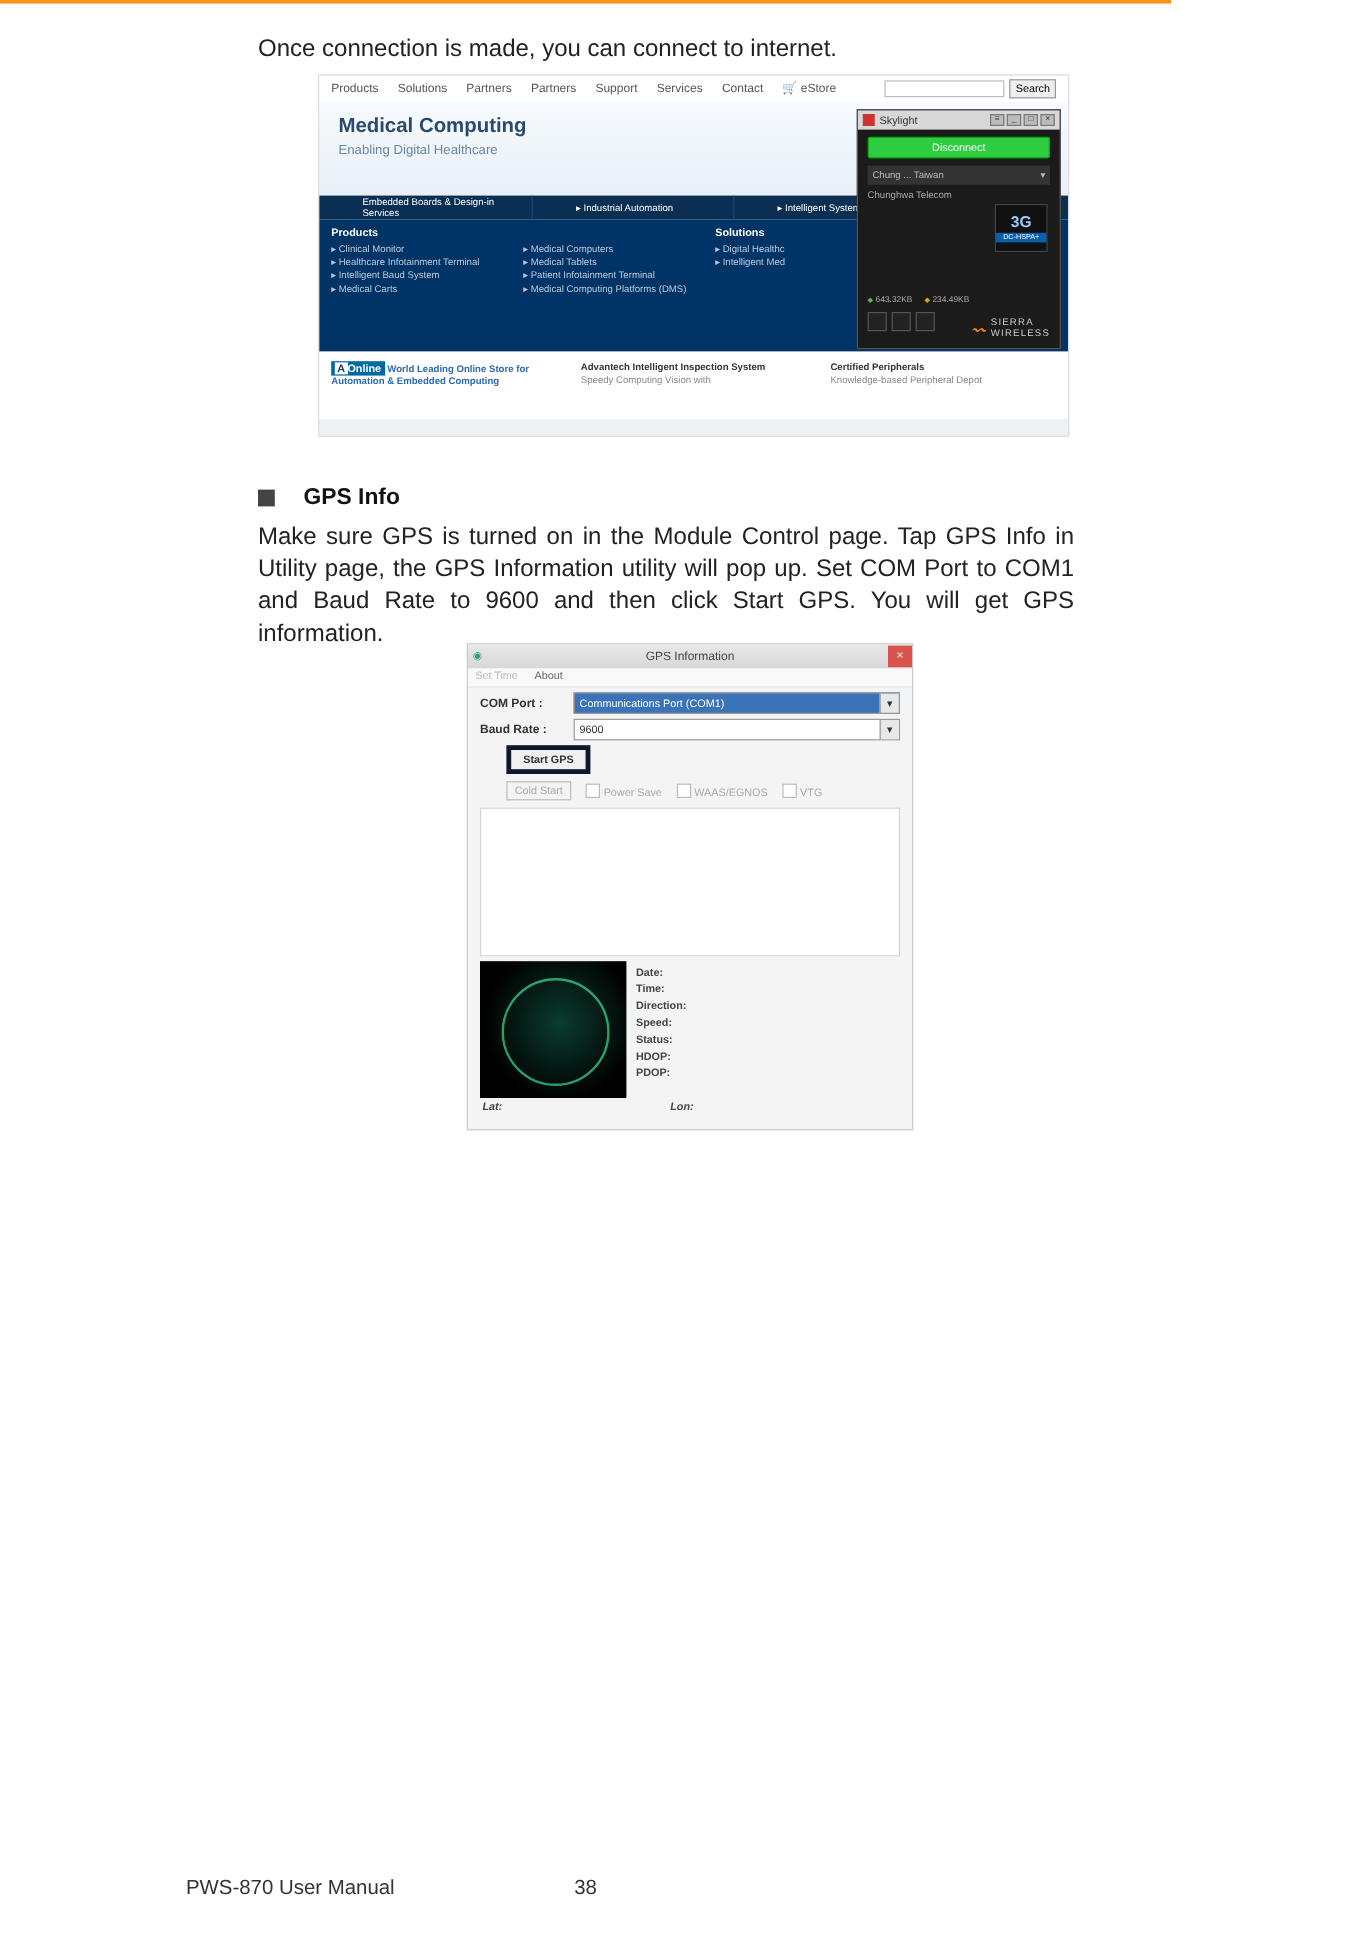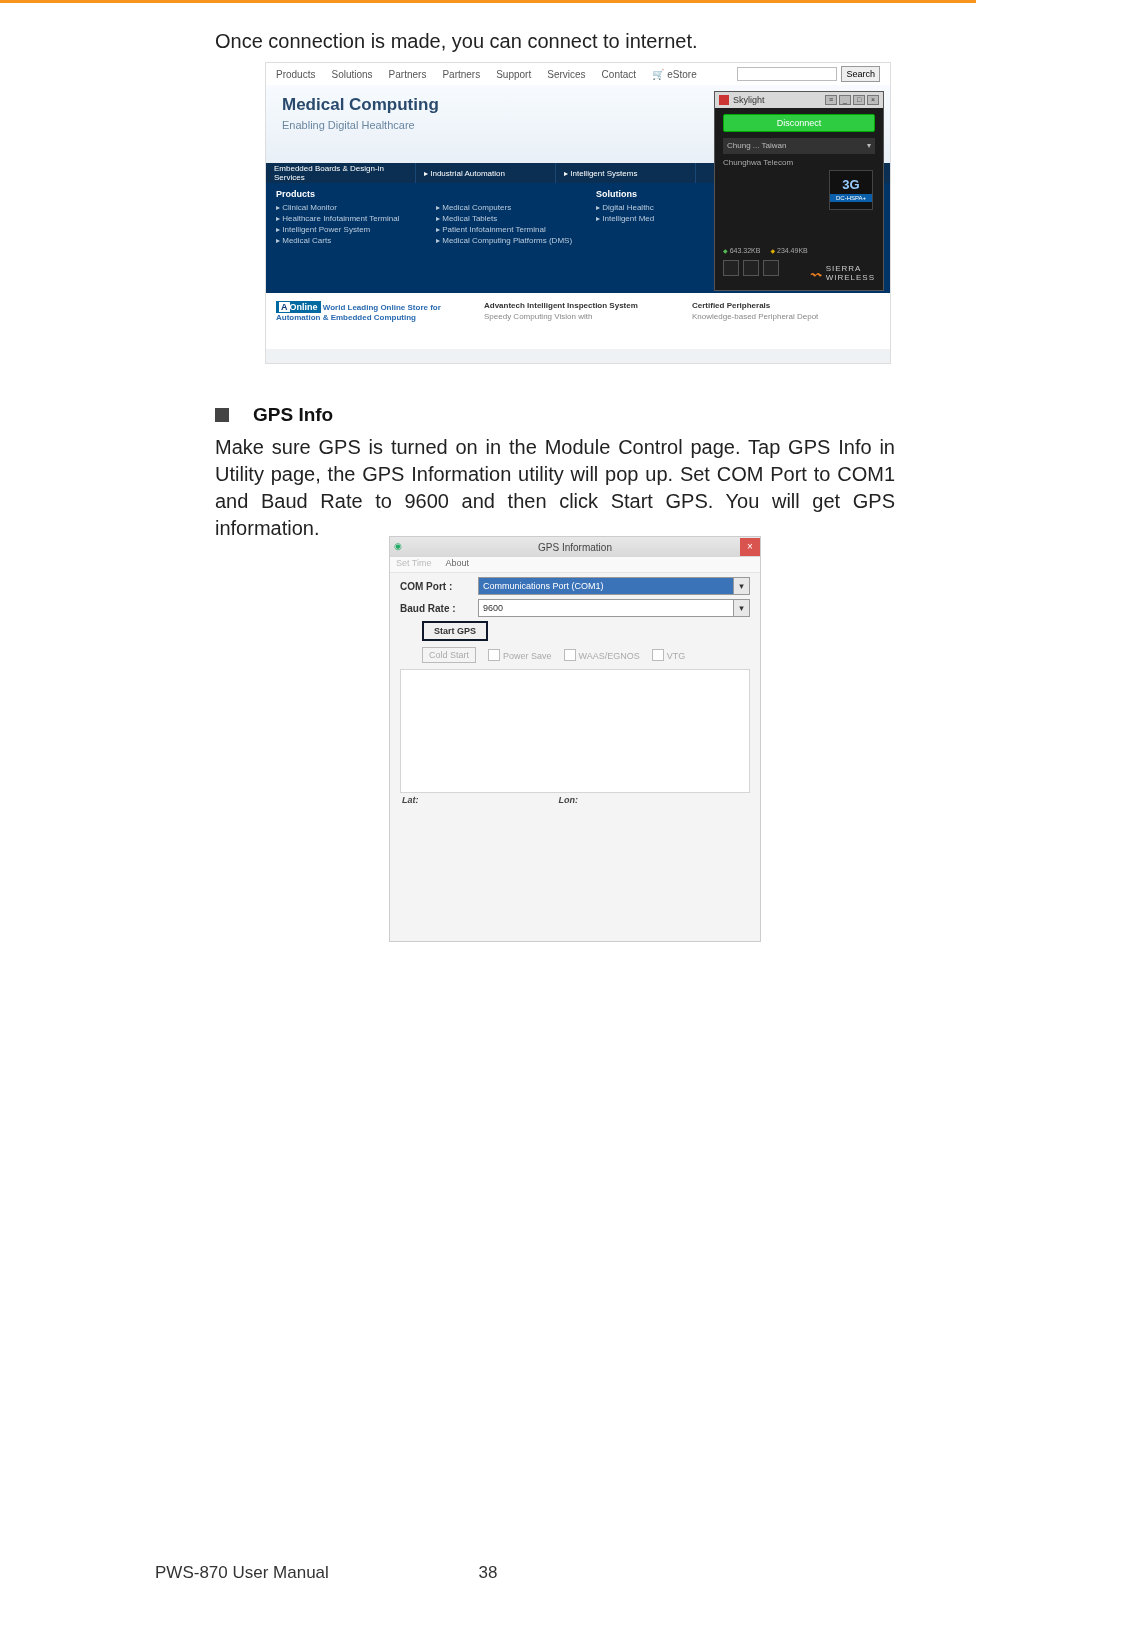--- a/index.html
+++ b/index.html
@@ -11,21 +11,21 @@
   
   .s1-top { height: 22px; background: #fff; display: flex; gap: 16px; padding: 3px 10px; font-size: 10px; color: #555; align-items: center; }
   .s1-top .spacer { flex: 1; }
   .s1-search { display: flex; gap: 4px; align-items: center; }
   .s1-search input { width: 100px; height: 14px; border: 1px solid #bbb; font-size: 9px; padding: 0 2px; }
   .s1-search button { height: 16px; font-size: 9px; border: 1px solid #999; background: #eee; padding: 0 4px; }
   .s1-hero { height: 78px; background: linear-gradient(#f7fbff,#e8eff6); padding: 10px 16px; }
   .s1-hero .t1 { font-size: 17px; color: #2a4a6d; font-weight: bold; }
   .s1-hero .t2 { font-size: 11px; color: #6a86a0; margin-top: 4px; }
   .s1-tabs { height: 20px; background: #0a2f52; display: flex; }
-  .s1-tab { color: #fff; font-size: 8px; padding: 4px 8px; border-right: 1px solid #1a4876; display: flex; align-items: center; }
+  .s1-tab { color: #fff; font-size: 8px; padding: 4px 8px; border-right: 1px solid #1a4876; display: flex; align-items: center; margin-left: 28px; }
   .s1-cols { height: 110px; background: #003366; display: flex; color: #cde; font-size: 8px; }
   .s1-col { padding: 6px 10px; }
   .s1-col .hd { color: #fff; font-weight: bold; margin-bottom: 4px; font-size: 9px; }
   .s1-col .li { margin: 2px 0; color: #bcd; display: block; }
   .s1-foot { height: 56px; background: #fff; display: flex; font-size: 8px; color: #555; }
   .s1-fbox { padding: 8px 10px; flex: 1; }
   .s1-fbox .ft { font-weight: bold; color: #333; }
   .s1-fbox .fs { color: #888; margin-top: 2px; }
   .a-online { display: inline-block; background: #0369a1; color: #fff; font-weight: bold; padding: 1px 3px; font-size: 9px; }
   .a-online .a { background: #fff; color: #0a3d7a; padding: 0 2px; }
@@ -61,21 +61,21 @@
   .s2-title .ic { width: 12px; height: 12px; margin: 0 4px; color: #2a6; }
   .s2-title .txt { flex: 1; text-align: center; color: #444; font-size: 10px; }
   .s2-title .close { width: 20px; height: 18px; background: #d9534f; color: #fff; text-align: center; line-height: 18px; font-size: 10px; }
   .s2-menu { height: 16px; background: #f9f9f9; font-size: 9px; color: #666; padding: 1px 6px; display: flex; gap: 14px; border-bottom: 1px solid #e5e5e5; }
   .s2-body { padding: 4px 10px; font-size: 10px; color: #333; }
   .s2-row { display: flex; align-items: center; margin-bottom: 4px; }
   .s2-row .lab { width: 78px; font-weight: bold; }
   .s2-row .sel { flex: 1; height: 18px; border: 1px solid #999; background: #fff; font-size: 9px; line-height: 16px; padding: 0 4px; position: relative; }
   .s2-row .sel.hl { background: #3b73b9; color: #fff; }
   .s2-row .sel .car { position: absolute; right: 0; top: 0; width: 16px; height: 16px; background: #e8e8e8; border-left: 1px solid #999; color: #333; text-align: center; }
-  .s2-btn { display: inline-block; border: 2px solid #0f172a; background: #f0f0f0; font-size: 9px; padding: 3px 10px; margin-left: 22px; font-weight: bold; }
+  .s2-btn { display: inline-block; border: 4px solid #0f172a; background: #f0f0f0; font-size: 9px; padding: 3px 10px; margin-left: 22px; font-weight: bold; }
   .s2-optrow { display: flex; align-items: center; gap: 12px; margin: 6px 0 0 22px; font-size: 9px; color: #aaa; }
   .s2-optrow .ob { border: 1px solid #bbb; background: #f4f4f4; color: #aaa; padding: 2px 6px; }
   .s2-optrow .cb::before { content: ""; display: inline-block; width: 10px; height: 10px; border: 1px solid #bbb; margin-right: 3px; vertical-align: -2px; background: #fff; }
   .s2-whitearea { margin: 6px 0 0 0; height: 124px; background: #fff; border: 1px solid #d5d5d5; }
   .s2-lower { display: flex; margin-top: 4px; }
   .s2-globe { width: 122px; height: 114px; background: radial-gradient(circle at 55% 45%, #0a3d2f, #000 70%); position: relative; }
   .s2-globe::after { content: ""; position: absolute; left: 18px; top: 14px; width: 86px; height: 86px; border: 2px solid #4fa; border-radius: 50%; opacity: 0.6; }
   .s2-info { flex: 1; padding: 2px 8px; font-size: 9px; font-weight: bold; color: #444; line-height: 14px; }
   .s2-latlon { display: flex; font-size: 9px; font-weight: bold; color: #444; margin-top: 2px; padding: 0 2px; font-style: italic; }
   .s2-latlon .sp { width: 140px; }
@@ -113,21 +113,21 @@
     <div class="s1-tabs">
       <div class="s1-tab" style="width:150px">Embedded Boards &amp; Design-in Services</div>
       <div class="s1-tab" style="width:140px">▸ Industrial Automation</div>
       <div class="s1-tab" style="width:140px">▸ Intelligent Systems</div>
     </div>
     <div class="s1-cols">
       <div class="s1-col" style="width:160px">
         <div class="hd">Products</div>
         <span class="li">▸ Clinical Monitor</span>
         <span class="li">▸ Healthcare Infotainment Terminal</span>
-        <span class="li">▸ Intelligent Power System</span>
+        <span class="li">▸ Intelligent Baud System</span>
         <span class="li">▸ Medical Carts</span>
       </div>
       <div class="s1-col" style="width:160px">
         <div class="hd">&nbsp;</div>
         <span class="li">▸ Medical Computers</span>
         <span class="li">▸ Medical Tablets</span>
         <span class="li">▸ Patient Infotainment Terminal</span>
         <span class="li">▸ Medical Computing Platforms (DMS)</span>
       </div>
       <div class="s1-col" style="width:120px">
@@ -220,20 +220,32 @@
         </div>
       </div>
       <div class="s2-btn">Start GPS</div>
       <div class="s2-optrow">
         <span class="ob">Cold Start</span>
         <span class="cb">Power Save</span>
         <span class="cb">WAAS/EGNOS</span>
         <span class="cb">VTG</span>
       </div>
       <div class="s2-whitearea"></div>
+      <div class="s2-lower">
+        <div class="s2-globe"></div>
+        <div class="s2-info">
+          <div>Date:</div>
+          <div>Time:</div>
+          <div>Direction:</div>
+          <div>Speed:</div>
+          <div>Status:</div>
+          <div>HDOP:</div>
+          <div>PDOP:</div>
+        </div>
+      </div>
       <div class="s2-latlon">
         <span>Lat:</span>
         <span class="sp"></span>
         <span>Lon:</span>
       </div>
     </div>
   </div>
 
   <div class="footer-left">PWS-870 User Manual</div>
   <div class="footer-page">38</div>

